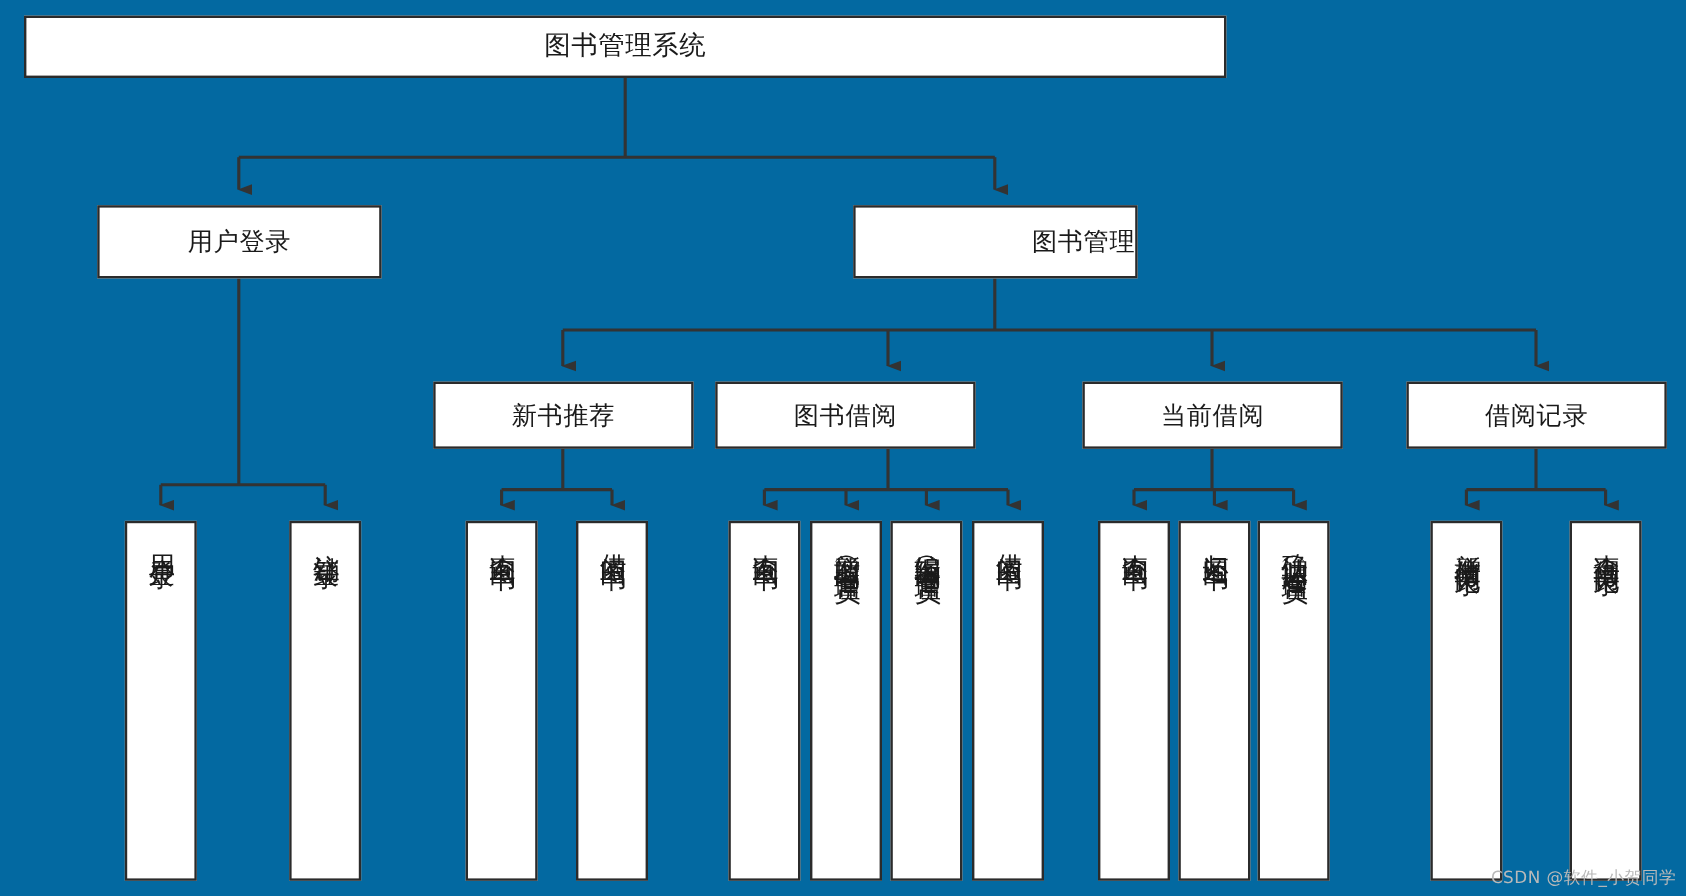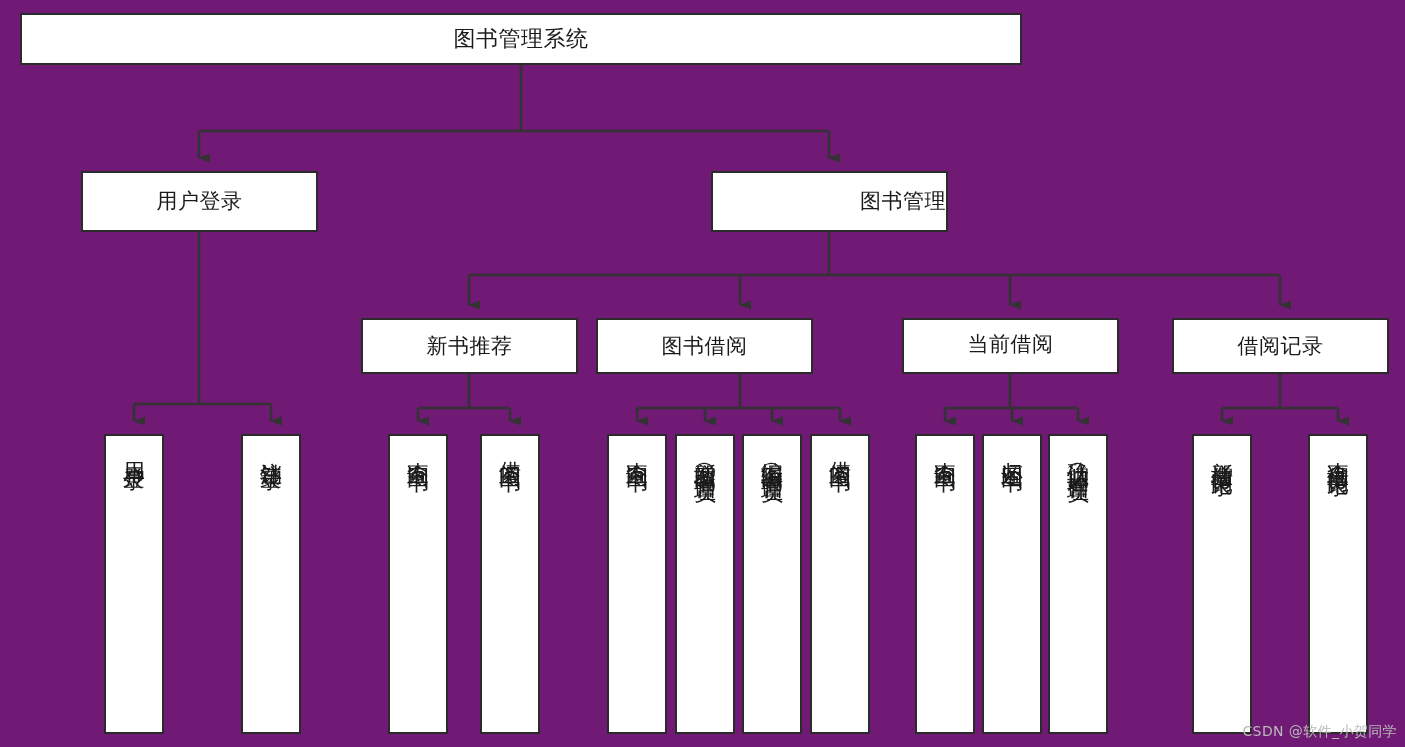--- a/index.html
+++ b/index.html
@@ -7,21 +7,21 @@
     padding: 0;
     background: #ffffff;
   }
   body {
     font-family: "DejaVu Sans", "Liberation Sans", sans-serif;
   }
   #canvas {
     position: relative;
     width: 1405px;
     height: 747px;
-    background: #701a75;
+    background: #0369a1;
     overflow: hidden;
   }
   svg.edges {
     position: absolute;
     left: 0;
     top: 0;
     width: 1405px;
     height: 747px;
     pointer-events: none;
   }
@@ -124,21 +124,21 @@
       </div>
       <div class="node horizontal" style="left: 711px; top: 171px; width: 237px; height: 61px; justify-content: flex-end;">
         <span class="lbl">图书管理</span>
       </div>
       <div class="node horizontal" style="left: 361px; top: 318px; width: 217px; height: 56px;">
         <span class="lbl">新书推荐</span>
       </div>
       <div class="node horizontal" style="left: 596px; top: 318px; width: 217px; height: 56px;">
         <span class="lbl">图书借阅</span>
       </div>
-      <div class="node horizontal" style="left: 902px; top: 318px; width: 217px; height: 56px; font-family: Liberation Mono, monospace;">
+      <div class="node horizontal" style="left: 902px; top: 318px; width: 217px; height: 56px;">
         <span class="lbl">当前借阅</span>
       </div>
       <div class="node horizontal" style="left: 1172px; top: 318px; width: 217px; height: 56px;">
         <span class="lbl">借阅记录</span>
       </div>
       <div class="node vertical" style="left: 104px; top: 434px; width: 60px; height: 300px;">
         <span class="lbl">用户登录</span>
       </div>
       <div class="node vertical" style="left: 241px; top: 434px; width: 60px; height: 300px;">
         <span class="lbl">注销登录</span>

